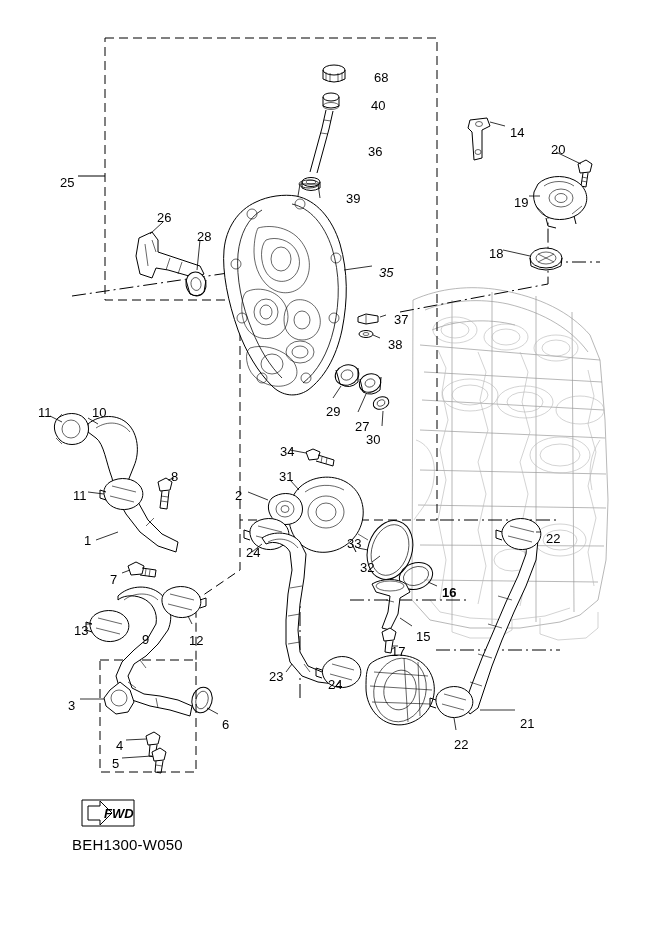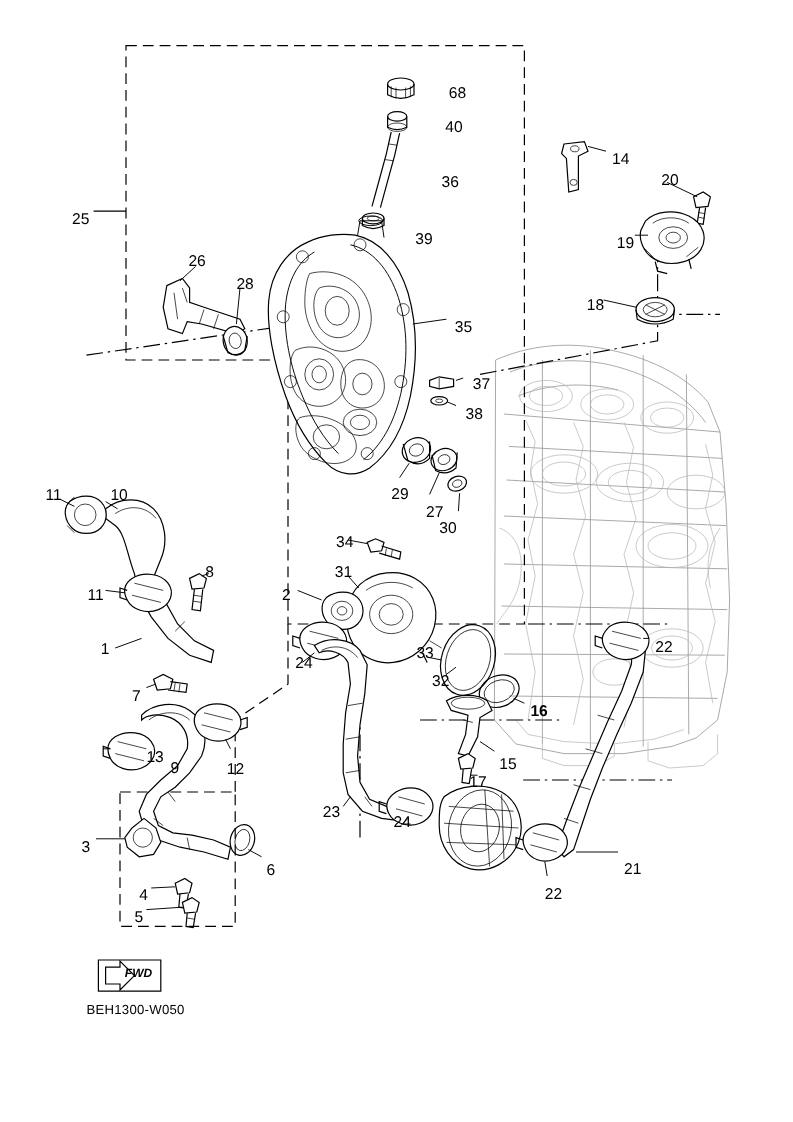--- a/index.html
+++ b/index.html
@@ -32,29 +32,29 @@
     font-family: "Liberation Sans", sans-serif;
     font-size: 13px;
     line-height: 13px;
     color: #000;
     white-space: nowrap;
     user-select: none;
   }
   .partcode {
     position: absolute;
     font-family: "Liberation Sans", sans-serif;
-    font-size: 11px;
+    font-size: 15px;
     color: #000;
     letter-spacing: 0.2px;
     white-space: nowrap;
   }
   .fwd-label {
     position: absolute;
     font-family: "Liberation Sans", sans-serif;
-    font-size: 10px;
+    font-size: 13px;
     font-weight: bold;
     font-style: italic;
     color: #000;
     white-space: nowrap;
   }
   
   .ln { fill: none; stroke: #000; stroke-width: 1; }
   .ln-thin { fill: none; stroke: #000; stroke-width: 0.8; }
   .ln-hair { fill: none; stroke: #000; stroke-width: 0.6; }
   .ln-dash { fill: none; stroke: #000; stroke-width: 1; stroke-dasharray: 9 5; }
@@ -457,21 +457,21 @@
       <div class="callout" style="left: 116px; top: 739px;">4</div>
       <div class="callout" style="left: 112px; top: 757px;">5</div>
       <div class="callout" style="left: 222px; top: 718px;">6</div>
       <div class="callout" style="left: 110px; top: 573px;">7</div>
       <div class="callout" style="left: 171px; top: 470px;">8</div>
       <div class="callout" style="left: 142px; top: 633px;">9</div>
       <div class="callout" style="left: 92px; top: 406px;">10</div>
       <div class="callout" style="left: 38px; top: 406px;">11</div>
       <div class="callout" style="left: 73px; top: 489px;">11</div>
       <div class="callout" style="left: 189px; top: 634px;">12</div>
-      <div class="callout" style="left: 74px; top: 624px; margin-left: 48px;">13</div>
+      <div class="callout" style="left: 74px; top: 624px;">13</div>
       <div class="callout" style="left: 510px; top: 126px;">14</div>
       <div class="callout" style="left: 416px; top: 630px;">15</div>
       <div class="callout" style="left: 442px; top: 586px; font-weight: bold;">16</div>
       <div class="callout" style="left: 391px; top: 645px;">17</div>
       <div class="callout" style="left: 489px; top: 247px;">18</div>
       <div class="callout" style="left: 514px; top: 196px; text-align: center;">19</div>
       <div class="callout" style="left: 551px; top: 143px;">20</div>
       <div class="callout" style="left: 520px; top: 717px;">21</div>
       <div class="callout" style="left: 546px; top: 532px;">22</div>
       <div class="callout" style="left: 454px; top: 738px;">22</div>
@@ -481,21 +481,21 @@
       <div class="callout" style="left: 60px; top: 176px;">25</div>
       <div class="callout" style="left: 157px; top: 211px;">26</div>
       <div class="callout" style="left: 355px; top: 420px;">27</div>
       <div class="callout" style="left: 197px; top: 230px;">28</div>
       <div class="callout" style="left: 326px; top: 405px;">29</div>
       <div class="callout" style="left: 366px; top: 433px;">30</div>
       <div class="callout" style="left: 279px; top: 470px;">31</div>
       <div class="callout" style="left: 360px; top: 561px;">32</div>
       <div class="callout" style="left: 347px; top: 537px;">33</div>
       <div class="callout" style="left: 280px; top: 445px;">34</div>
-      <div class="callout" style="left: 379px; top: 266px;">35</div>
+      <div class="callout" style="left: 379px; top: 266px; font-style: italic;">35</div>
       <div class="callout" style="left: 368px; top: 145px;">36</div>
       <div class="callout" style="left: 394px; top: 313px;">37</div>
       <div class="callout" style="left: 388px; top: 338px;">38</div>
       <div class="callout" style="left: 346px; top: 192px;">39</div>
       <div class="callout" style="left: 371px; top: 99px;">40</div>
       <div class="callout" style="left: 374px; top: 71px;">68</div>
     </div>
 
   <div class="fwd-label" style="left:104px; top:806px;">FWD</div>
   <div class="partcode" style="left:72px; top:836px;">BEH1300-W050</div>

